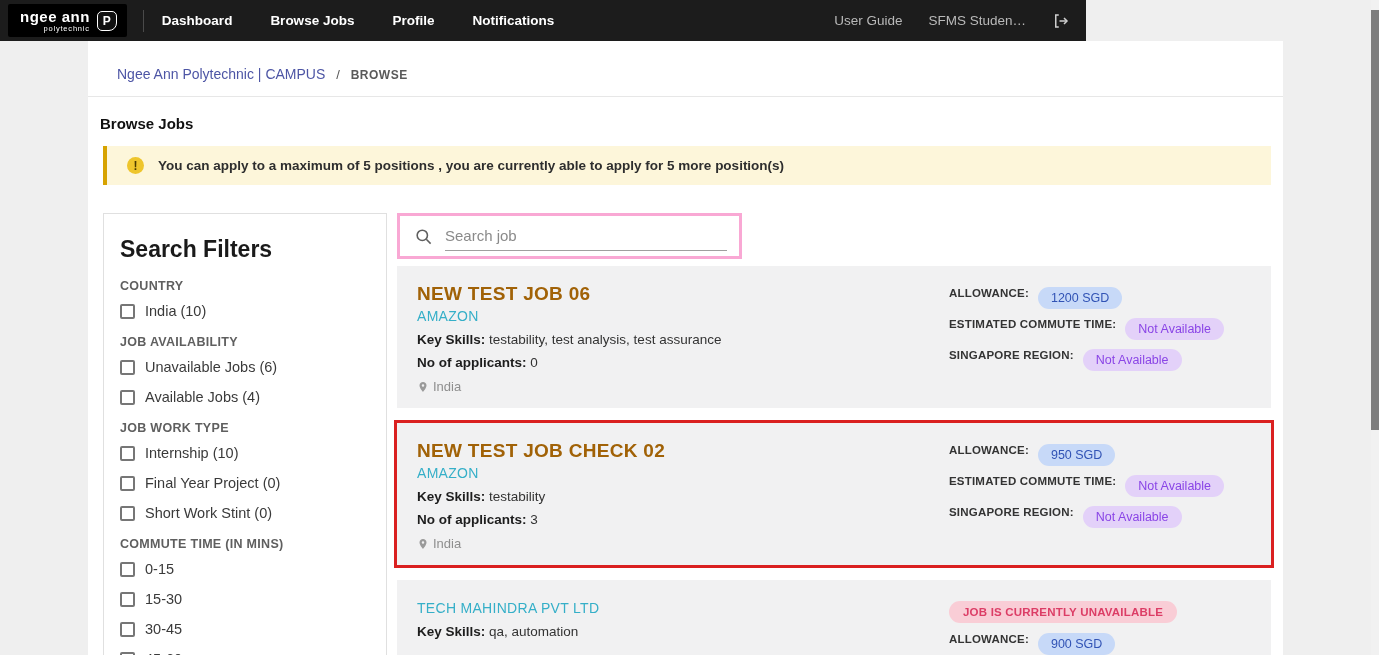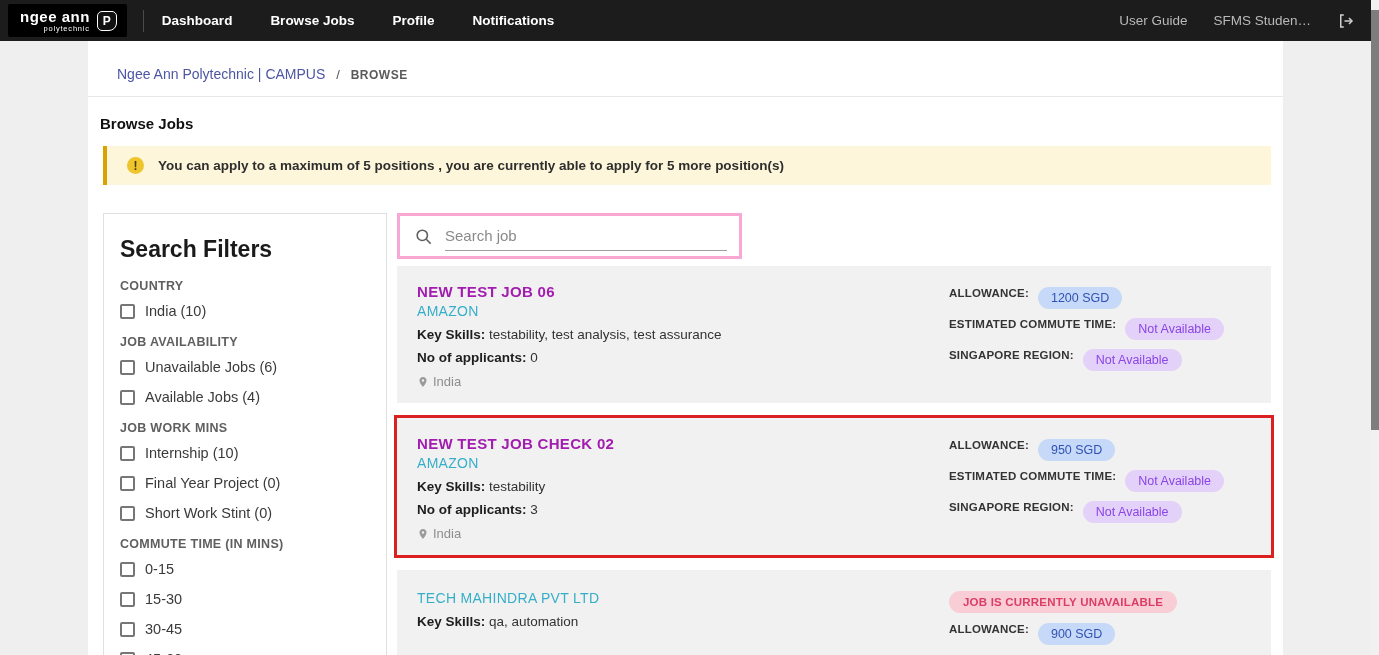--- a/index.html
+++ b/index.html
@@ -1,21 +1,21 @@
 <!DOCTYPE html>
 <html><head>
 <meta charset="utf-8">
 <style>
   * { margin:0; padding:0; box-sizing:border-box; }
   html,body { width:1379px; height:655px; overflow:hidden; background:#efefef;
               font-family:"Liberation Sans","DejaVu Sans",sans-serif; }
   body { position:relative; }
 
   
-  .navbar { position:absolute; top:0; left:0; width:1371px; height:41px;
+  .navbar { position:absolute; top:0; left:0; width:1086px; height:41px;
             background:#1c1c1c; display:flex; align-items:center; z-index:5; }
   .logo-box { background:#000; color:#fff; margin-left:8px; padding:4px 10px 4px 12px;
               display:flex; align-items:center; gap:7px; height:33px; border-radius:2px; cursor:pointer; }
   .logo-text { line-height:1; text-align:left; }
   .logo-line1 { font-size:15px; font-weight:bold; letter-spacing:.5px; }
   .logo-line2 { font-size:7.5px; letter-spacing:.8px; margin-top:1px; text-align:right; }
   .logo-emblem { width:20px; height:20px; border:1.5px solid #fff; border-radius:5px 5px 8px 5px;
                  display:flex; align-items:center; justify-content:center;
                  font-size:12px; font-weight:bold; color:#fff; background:#111; }
   .nav-sep { width:1px; height:22px; background:#4a4a4a; margin:0 18px 0 16px; }
@@ -62,21 +62,21 @@
   .search-input { border:none; outline:none; flex:1; margin-left:12px; font-size:15px; color:#333;
                   border-bottom:1px solid #9f9f9f; height:30px; background:transparent;
                   font-family:"Liberation Sans","DejaVu Sans",sans-serif; }
   .search-input::placeholder { color:#8a8a8a; }
 
   .job-card { background:#f1f1f2; margin-bottom:15px; padding:17px 22px 14px 20px;
               display:flex; justify-content:space-between; cursor:pointer; }
   .job-card.highlighted { outline:3px solid #da2020; outline-offset:0px; }
   .job-card.clipped { height:150px; }
   .job-left { max-width:520px; }
-  .job-title { font-size:15px; font-weight:bold; color:#a21caf; letter-spacing:.3px; }
+  .job-title { font-size:19px; font-weight:bold; color:#a16207; letter-spacing:.3px; }
   .job-company { font-size:14px; color:#35afc8; margin-top:3px; letter-spacing:.3px; }
   .job-line { font-size:13.5px; color:#333; margin-top:8px; }
   .job-line b { color:#1d1d1d; }
   .job-loc { display:flex; align-items:center; gap:4px; color:#8e8e8e; font-size:13px; margin-top:9px; }
   .pin-icon { display:flex; color:#9a9a9a; }
 
   .job-right { width:300px; flex:none; padding-top:4px; }
   .meta-row { display:flex; align-items:flex-start; margin-bottom:9px; }
   .meta-label { font-size:11.5px; font-weight:bold; color:#333; letter-spacing:.2px; margin-right:9px; white-space:nowrap; }
   .pill { font-size:12.5px; padding:4px 13px; border-radius:13px; white-space:nowrap; }
@@ -150,21 +150,21 @@
       <div class="filter-group-label">JOB AVAILABILITY</div>
       <div class="filter-option">
         <span class="checkbox"></span>
         <span class="filter-option-label">Unavailable Jobs (6)</span>
       </div>
       <div class="filter-option">
         <span class="checkbox"></span>
         <span class="filter-option-label">Available Jobs (4)</span>
       </div>
 
-      <div class="filter-group-label">JOB WORK MINS</div>
+      <div class="filter-group-label">JOB WORK TYPE</div>
       <div class="filter-option">
         <span class="checkbox"></span>
         <span class="filter-option-label">Internship (10)</span>
       </div>
       <div class="filter-option">
         <span class="checkbox"></span>
         <span class="filter-option-label">Final Year Project (0)</span>
       </div>
       <div class="filter-option">
         <span class="checkbox"></span>

